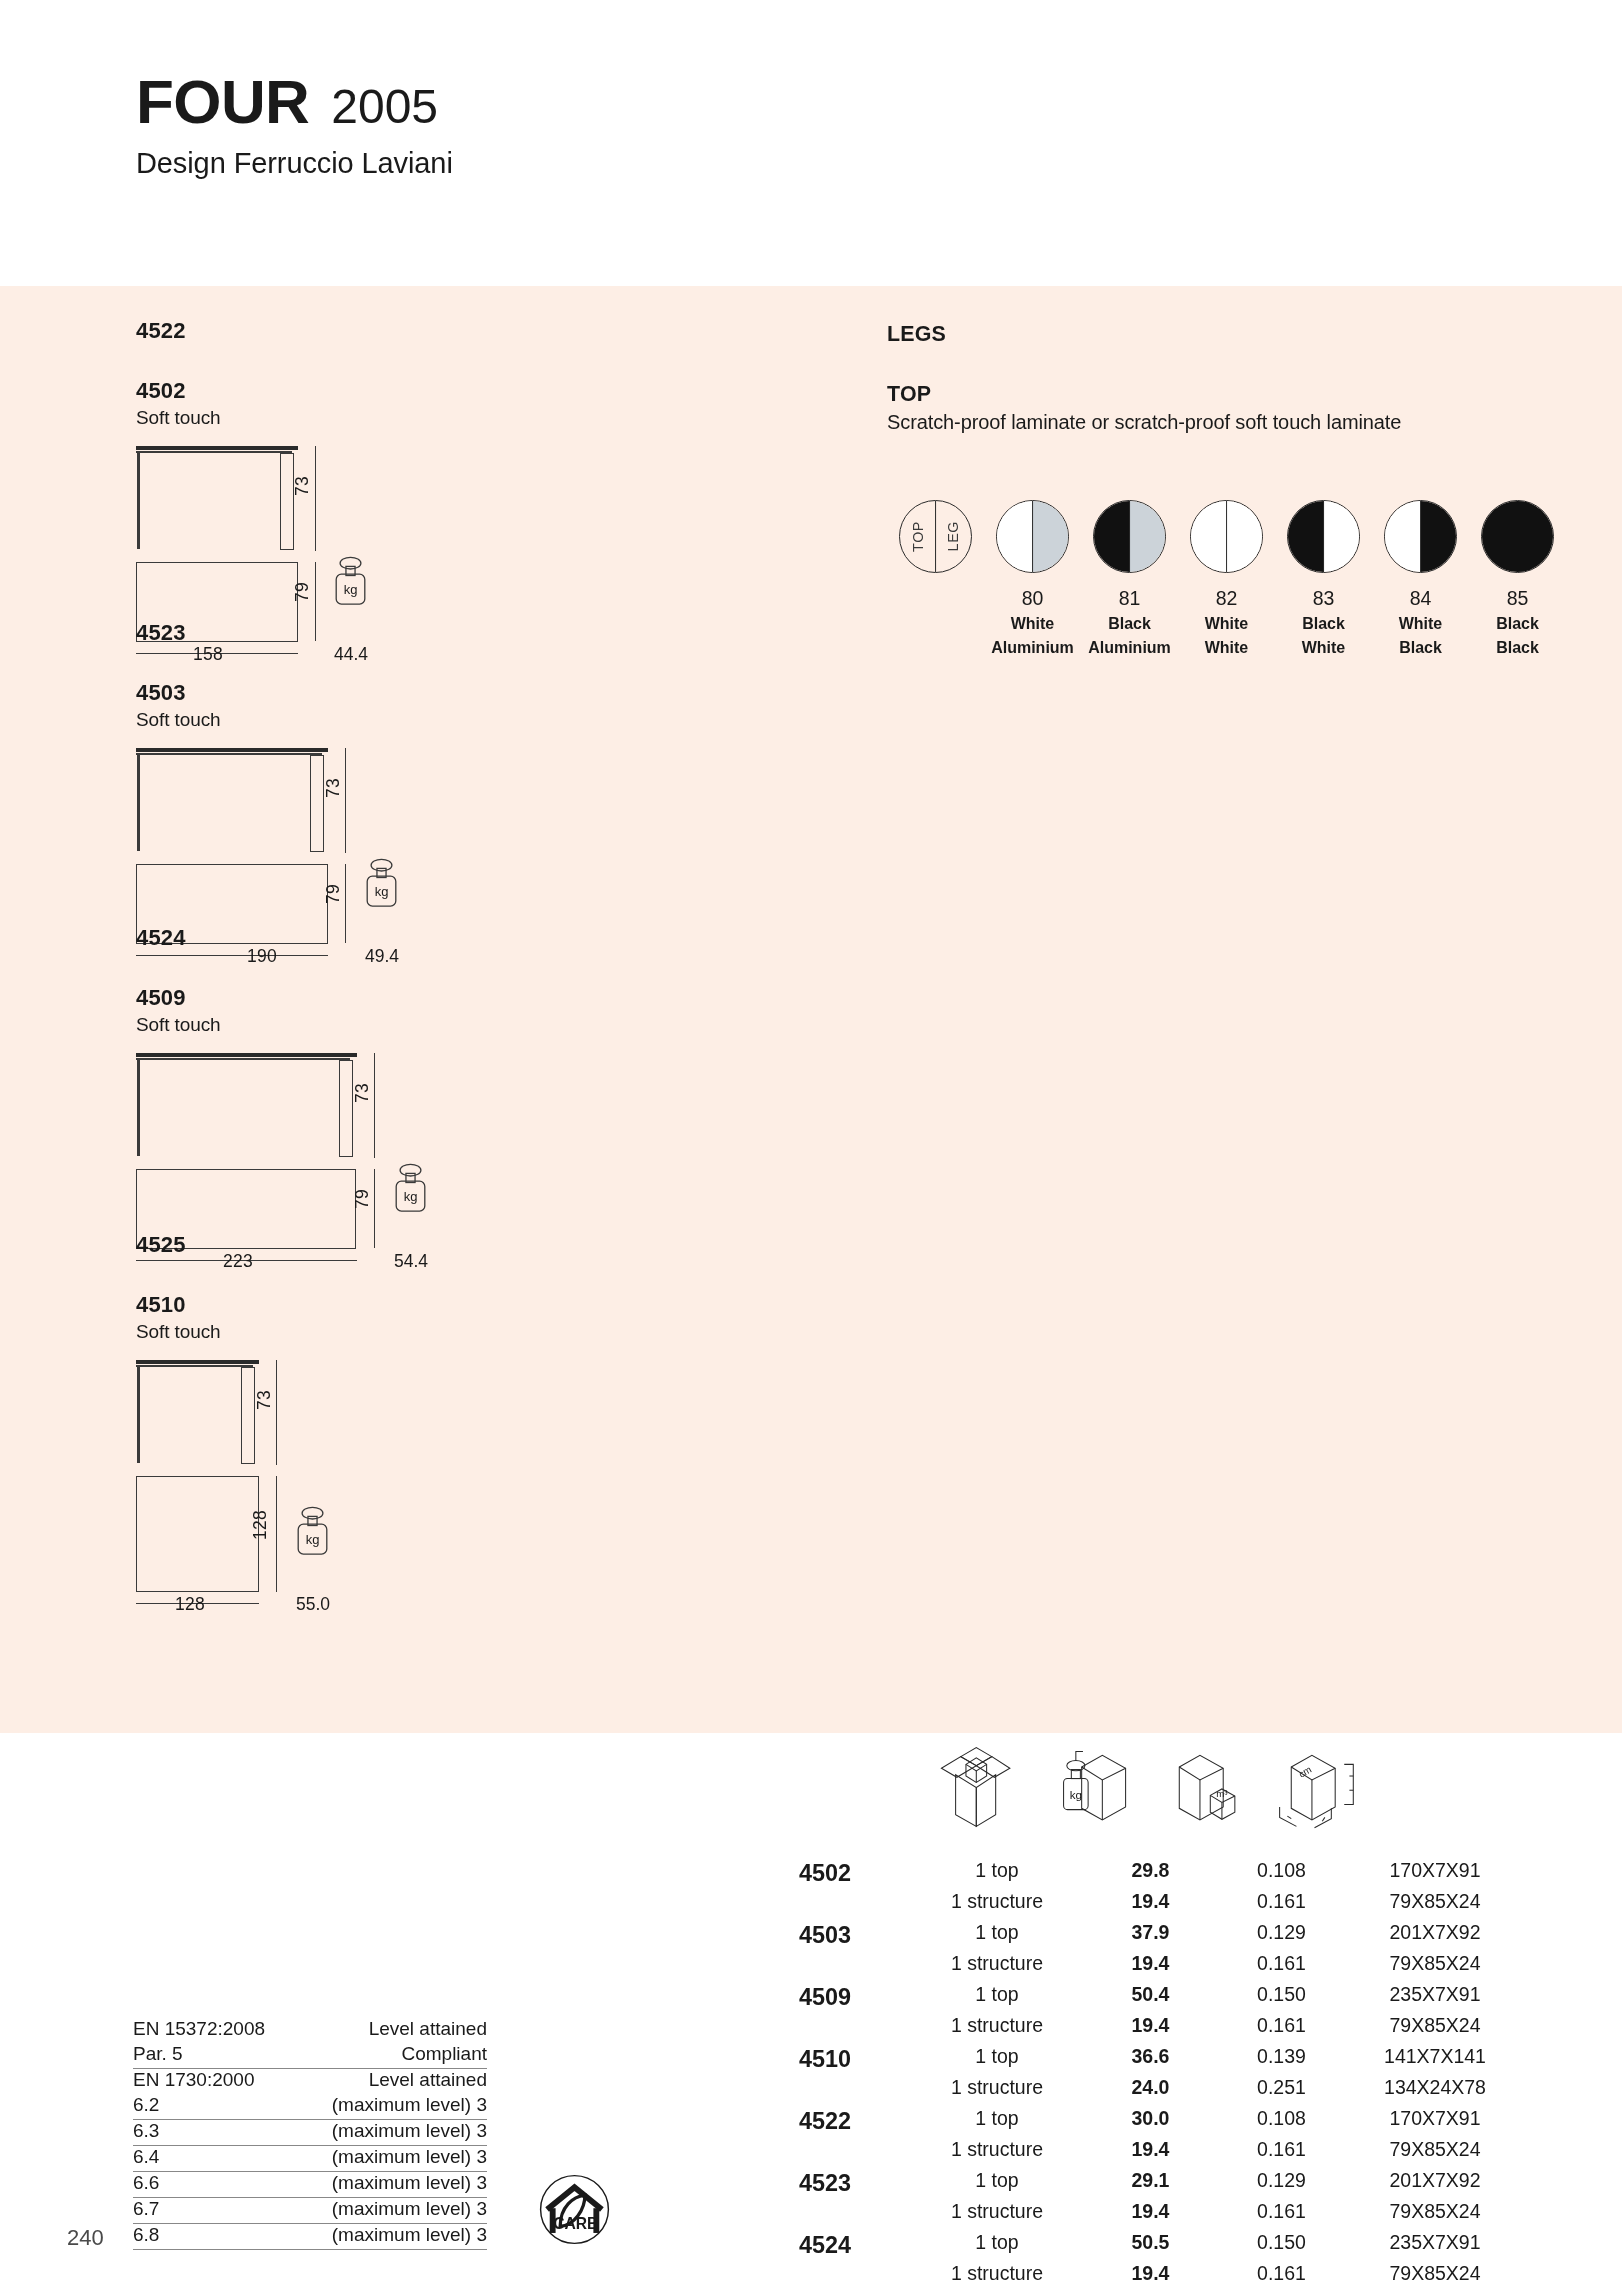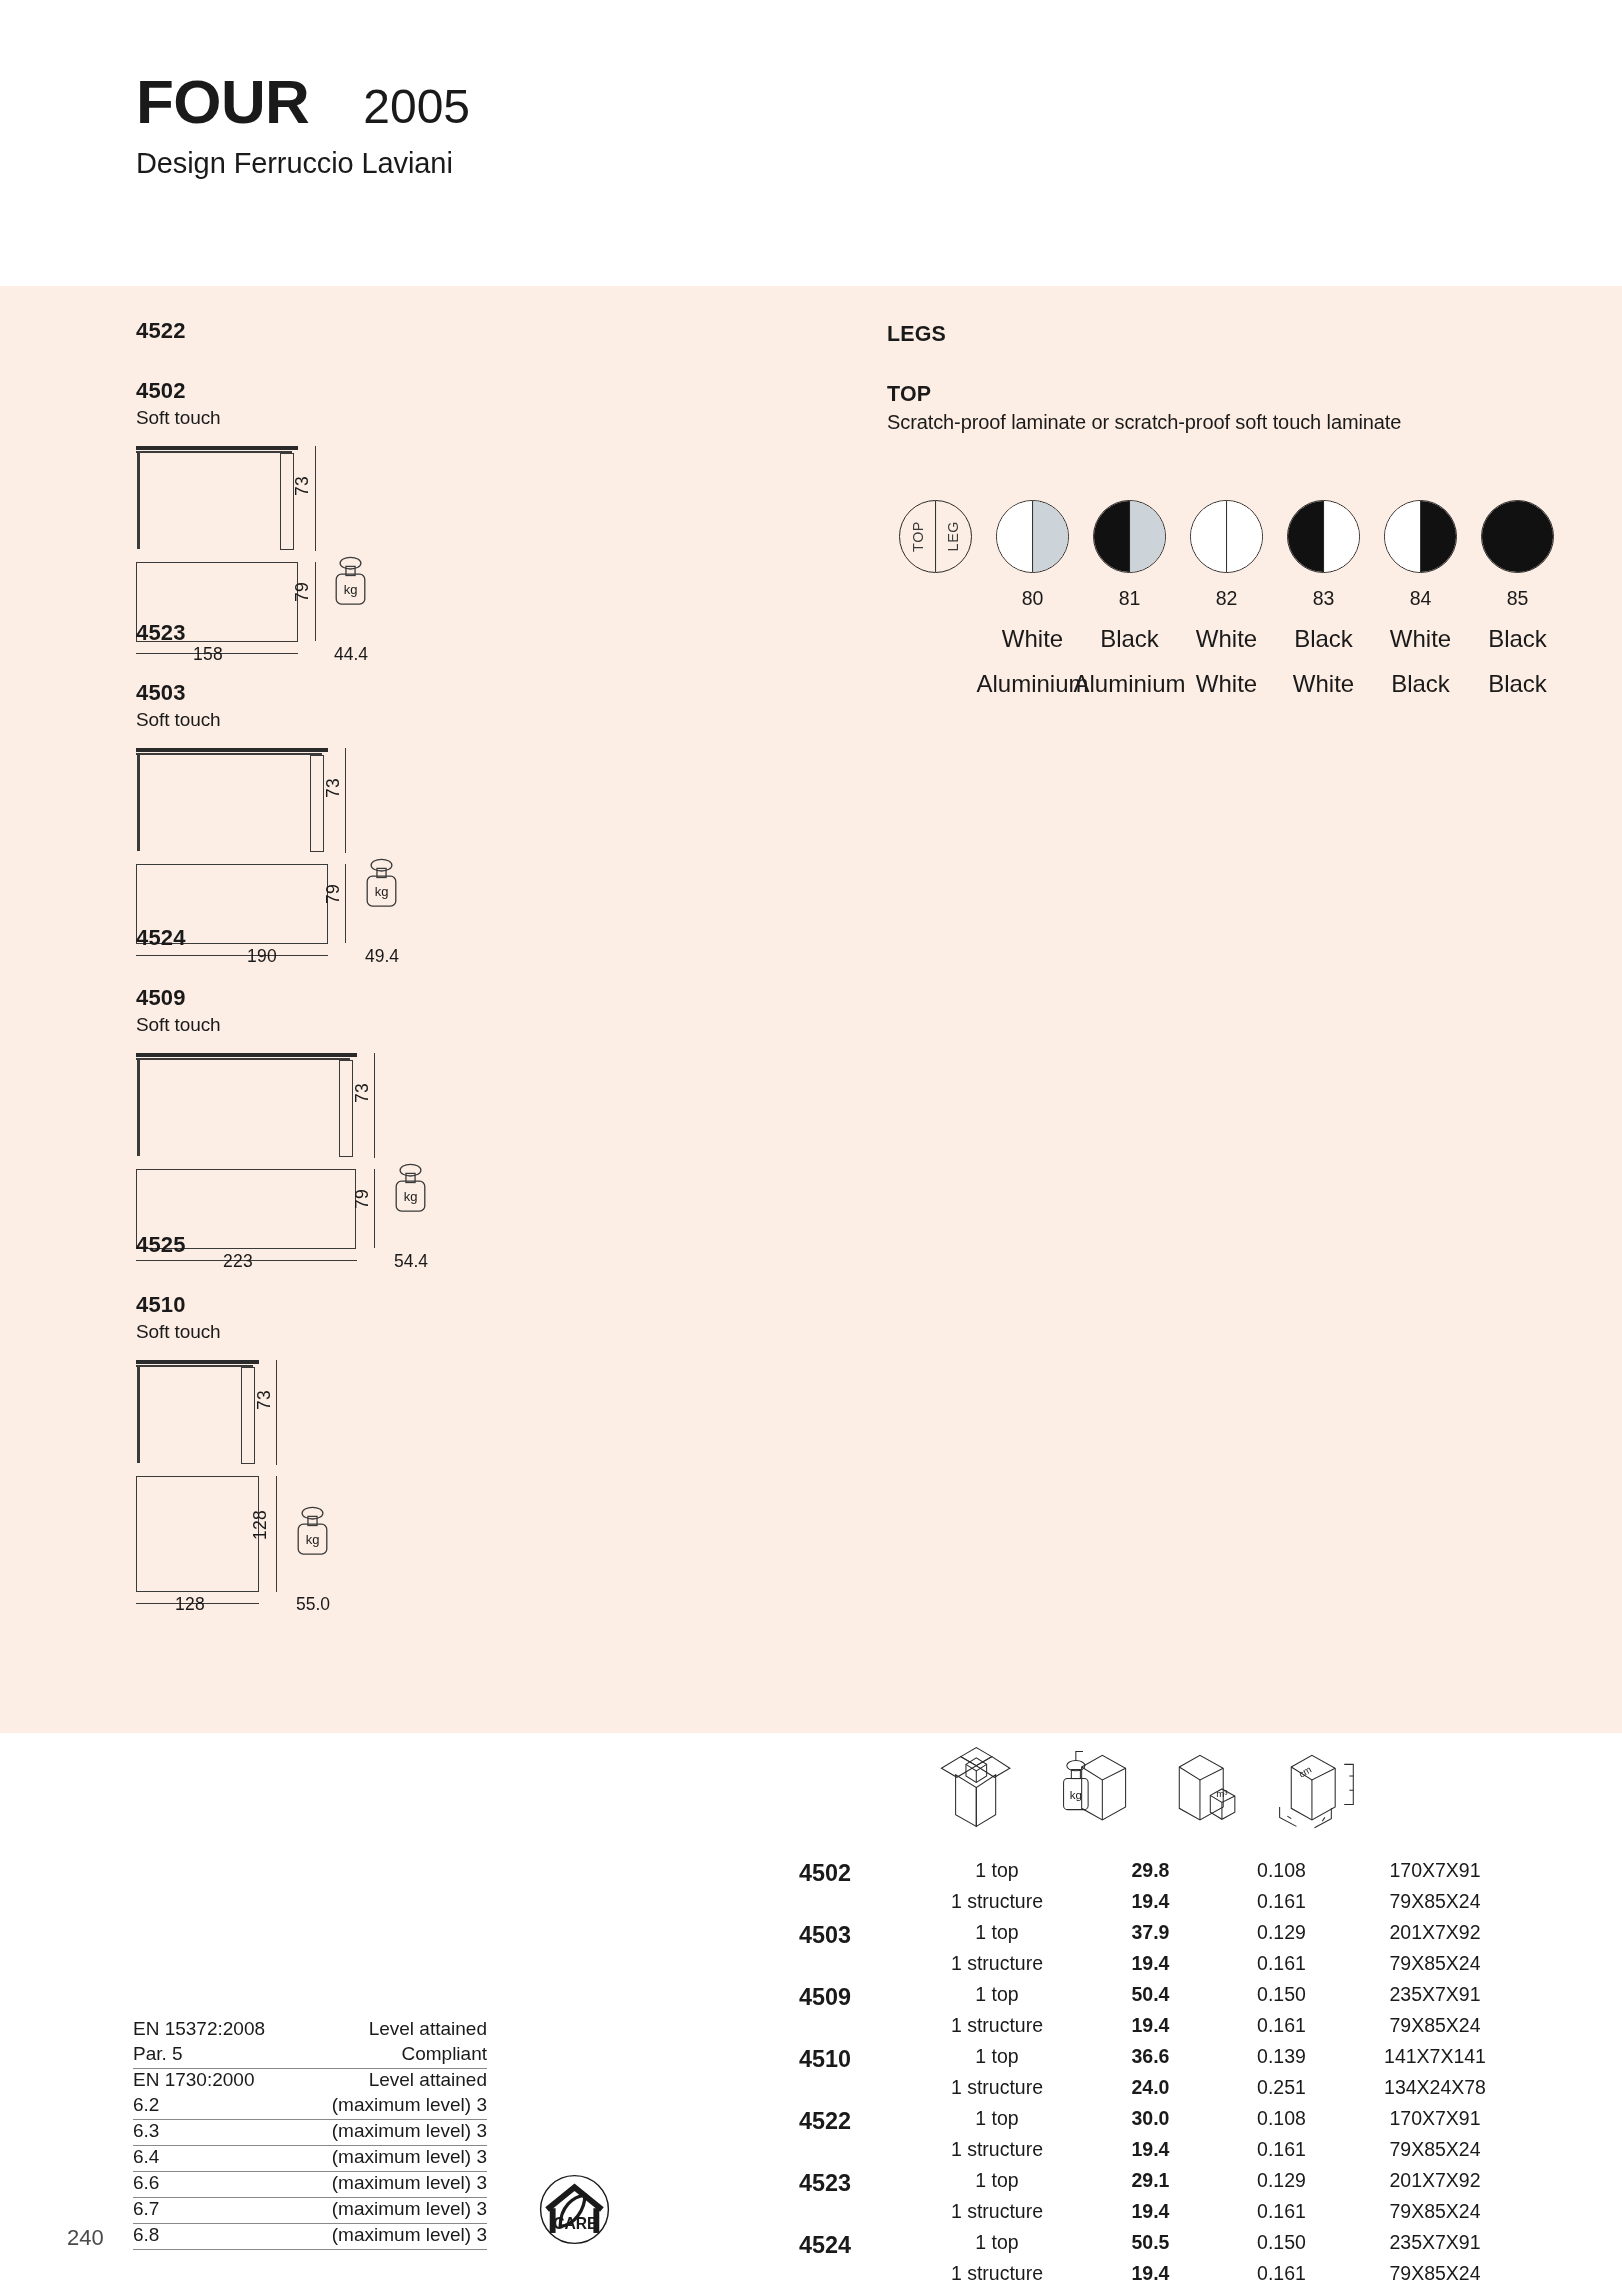--- a/index.html
+++ b/index.html
@@ -7,21 +7,21 @@
     font-family:"Liberation Sans", sans-serif;
     width:1623px;height:2295px;position:relative;overflow:hidden;
     color:#1a1a1a;
   }
   .page{position:absolute;inset:0;background:#ffffff;}
 
   
   .header{position:absolute;left:136px;top:71px;}
   .title-row{display:flex;align-items:baseline;gap:22px;}
   .title-main{font-size:62px;font-weight:700;letter-spacing:-0.6px;line-height:1;}
-  .title-year{font-size:48px;font-weight:300;line-height:1;color:#1a1a1a;margin-left:32px;}
+  .title-year{font-size:48px;font-weight:300;line-height:1;color:#1a1a1a;}
   .title-sub{font-size:29px;font-weight:400;margin-top:14.3px;letter-spacing:-0.1px;}
 
   
   .band{position:absolute;left:0;top:286px;width:1623px;height:1447px;background:#fdeee5;}
 
   
   .products{position:absolute;left:136px;top:318px;width:702px;}
   .product{position:relative;margin-bottom:0;}
   .code-top{font-size:22px;font-weight:700;letter-spacing:0.2px;}
   .code-main{font-size:22px;font-weight:700;letter-spacing:0.2px;}
@@ -58,21 +58,21 @@
   .sw-key .divider{position:absolute;left:50%;top:0;width:1.9px;height:100%;background:#2a2a2a;transform:translateX(-50%);}
   .sw-key .kl{position:absolute;left:0;top:0;width:50%;height:100%;display:flex;align-items:center;justify-content:center;}
   .sw-key .kr{position:absolute;right:0;top:0;width:50%;height:100%;display:flex;align-items:center;justify-content:center;}
   .sw-key span{font-size:14.3px;font-weight:300;writing-mode:vertical-rl;transform:rotate(180deg);letter-spacing:0.6px;color:#3a3a3a;}
   .sw-disc{width:71px;height:71px;border-radius:50%;border:1.3px solid #2a2a2a;
           position:relative;overflow:hidden;}
   .sw-disc .half-l{position:absolute;left:0;top:0;width:50%;height:100%;}
   .sw-disc .half-r{position:absolute;right:0;top:0;width:50%;height:100%;}
   .sw-disc .divider{position:absolute;left:50%;top:0;width:1.9px;height:100%;background:#2a2a2a;transform:translateX(-50%);}
   .sw-num{font-size:19.5px;font-weight:400;margin-top:14.3px;}
-  .sw-txt{font-size:24px;font-weight:400;line-height:1.32;text-align:center;margin-top:13px;}
+  .sw-txt{font-size:16px;font-weight:700;line-height:1.32;text-align:center;margin-top:3px;}
 
   
   .pack-icons{position:absolute;left:916px;top:1745px;display:flex;gap:0;}
   .pack-icons > div{width:117px;display:flex;justify-content:center;}
 
   .ship-table{position:absolute;left:799px;top:1859px;}
   .ship-group{display:flex;}
   .ship-code{width:117px;font-size:23.4px;font-weight:700;padding-top:1.3px;}
   .ship-rows{display:flex;flex-direction:column;}
   .ship-row{display:flex;align-items:baseline;height:31px;gap:14px;}

